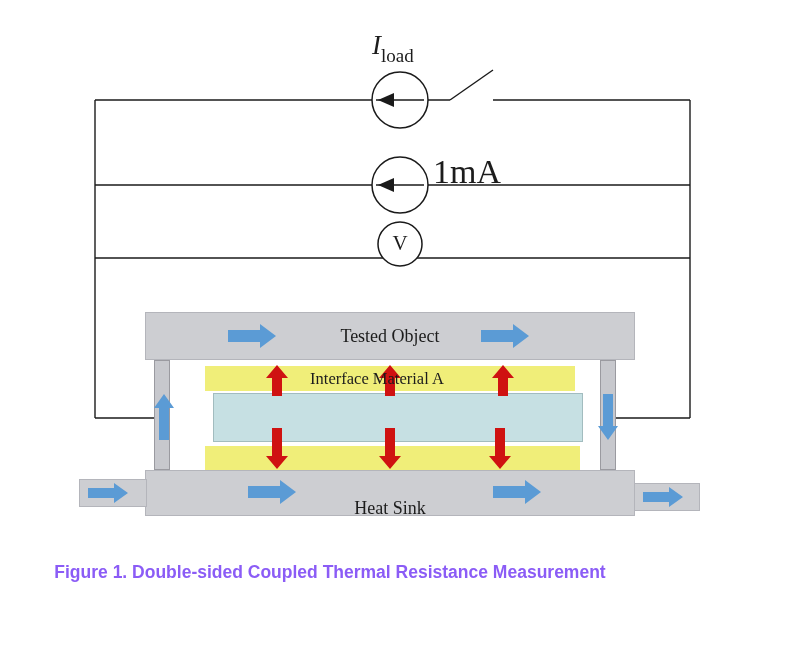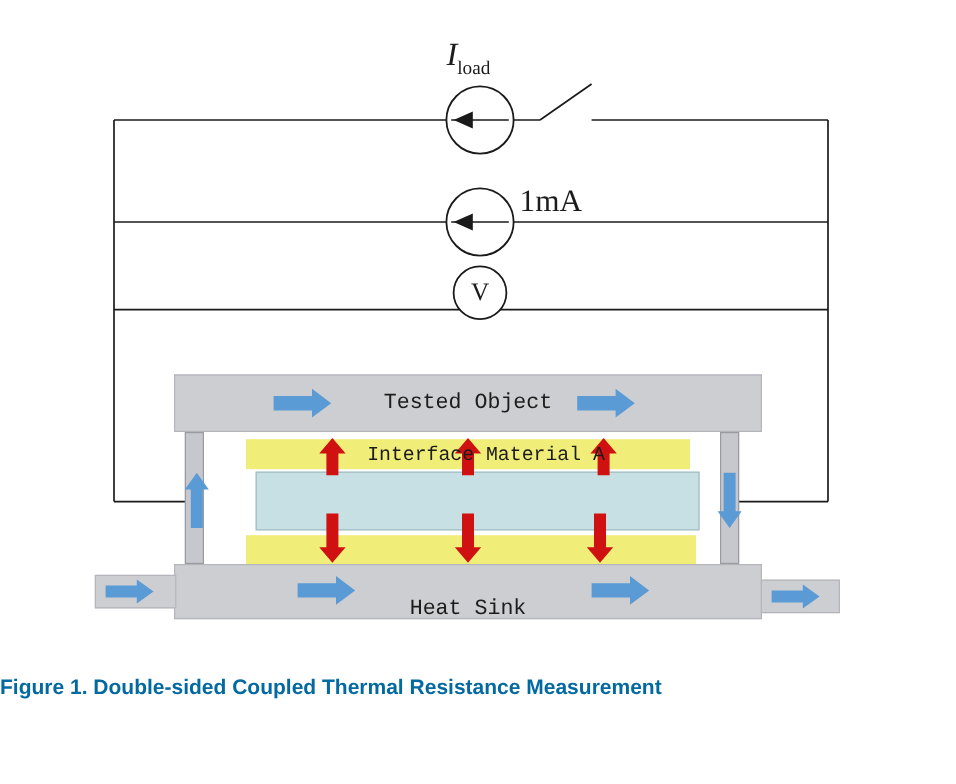--- a/index.html
+++ b/index.html
@@ -20,30 +20,30 @@
   .yellow{background:var(--interface-yellow);}
   .cyan{background:var(--sample-cyan);border:1px solid #a2bcbf;}
   .post{background:#c7c8cd;border:1px solid #9a9aa0;}
   .overlay{position:absolute;left:0;top:0;z-index:3;pointer-events:none;}
   .wire{stroke:var(--wire-black);stroke-width:1.4;fill:none;}
   .comp{fill:#ffffff;stroke:var(--wire-black);stroke-width:1.5;}
   .blk{fill:var(--wire-black);}
   .arrow-blue{fill:var(--arrow-blue);}
   .arrow-red{fill:var(--arrow-red);}
   .lbl{position:absolute;z-index:4;color:#1c1c1c;text-align:center;}
-  .lbl-sans{font-family:Liberation Mono, monospace;}
+  .lbl-sans{font-family:Liberation Serif, serif;}
   .lbl-serif{font-family:"Liberation Serif",serif;}
   .blocks{position:absolute;left:0;top:0;z-index:1;width:797px;height:653px;}
   .caption{
     position:absolute;left:0;top:556px;width:660px;z-index:4;
-    text-align:left;font-weight:700;font-size:17.5px;line-height:32px;
-    color:#0369a1;font-family:"Liberation Sans",sans-serif;
+    text-align:center;font-weight:700;font-size:17.5px;line-height:32px;
+    color:#8b5cf6;font-family:"Liberation Sans",sans-serif;
   }
   .iload{font-size:27px;font-style:italic;}
-  .iload sub{font-size:16px;font-style:normal;position:relative;top:2px;}
+  .iload sub{font-size:19px;font-style:normal;position:relative;top:2px;}
 </style>
 </head>
 <body>
 
 <div class="canvas">
 
   <div class="blocks">
     <div class="block post" style="left:154px;top:360px;width:16px;height:110px;"></div>
     <div class="block post" style="left:600px;top:360px;width:16px;height:110px;"></div>
 
@@ -103,27 +103,27 @@
 
     <polygon class="arrow-red" points="272,428 272,456 266,456 277,469 288,456 282,456 282,428"></polygon>
     <polygon class="arrow-red" points="385,428 385,456 379,456 390,469 401,456 395,456 395,428"></polygon>
     <polygon class="arrow-red" points="495,428 495,456 489,456 500,469 511,456 505,456 505,428"></polygon>
   </svg>
 
   <div class="lbl lbl-serif iload" style="left:372px;top:30px;">
     <i>I</i><sub>load</sub>
   </div>
 
-  <div class="lbl lbl-serif" style="left:433px;top:153px;font-size:26px;">1mA</div>
+  <div class="lbl lbl-serif" style="left:433px;top:153px;font-size:34px;">1mA</div>
 
   <div class="lbl lbl-serif" style="left:388px;top:231px;width:24px;font-size:21px;">V</div>
 
   <div class="lbl lbl-sans" style="left:145px;top:326px;width:490px;font-size:18px;">Tested Object</div>
 
-  <div class="lbl lbl-sans" style="left:220px;top:369px;width:370px;font-size:16.5px;">Interface Material A</div>
+  <div class="lbl lbl-sans" style="left:192px;top:369px;width:370px;font-size:16.5px;">Interface Material A</div>
 
   <div class="lbl lbl-sans" style="left:145px;top:498px;width:490px;font-size:18px;">Heat Sink</div>
 
   <div class="caption">
     <div>Figure 1. Double-sided Coupled Thermal Resistance Measurement</div>
   </div>
 
 </div>
 
 </body></html>

